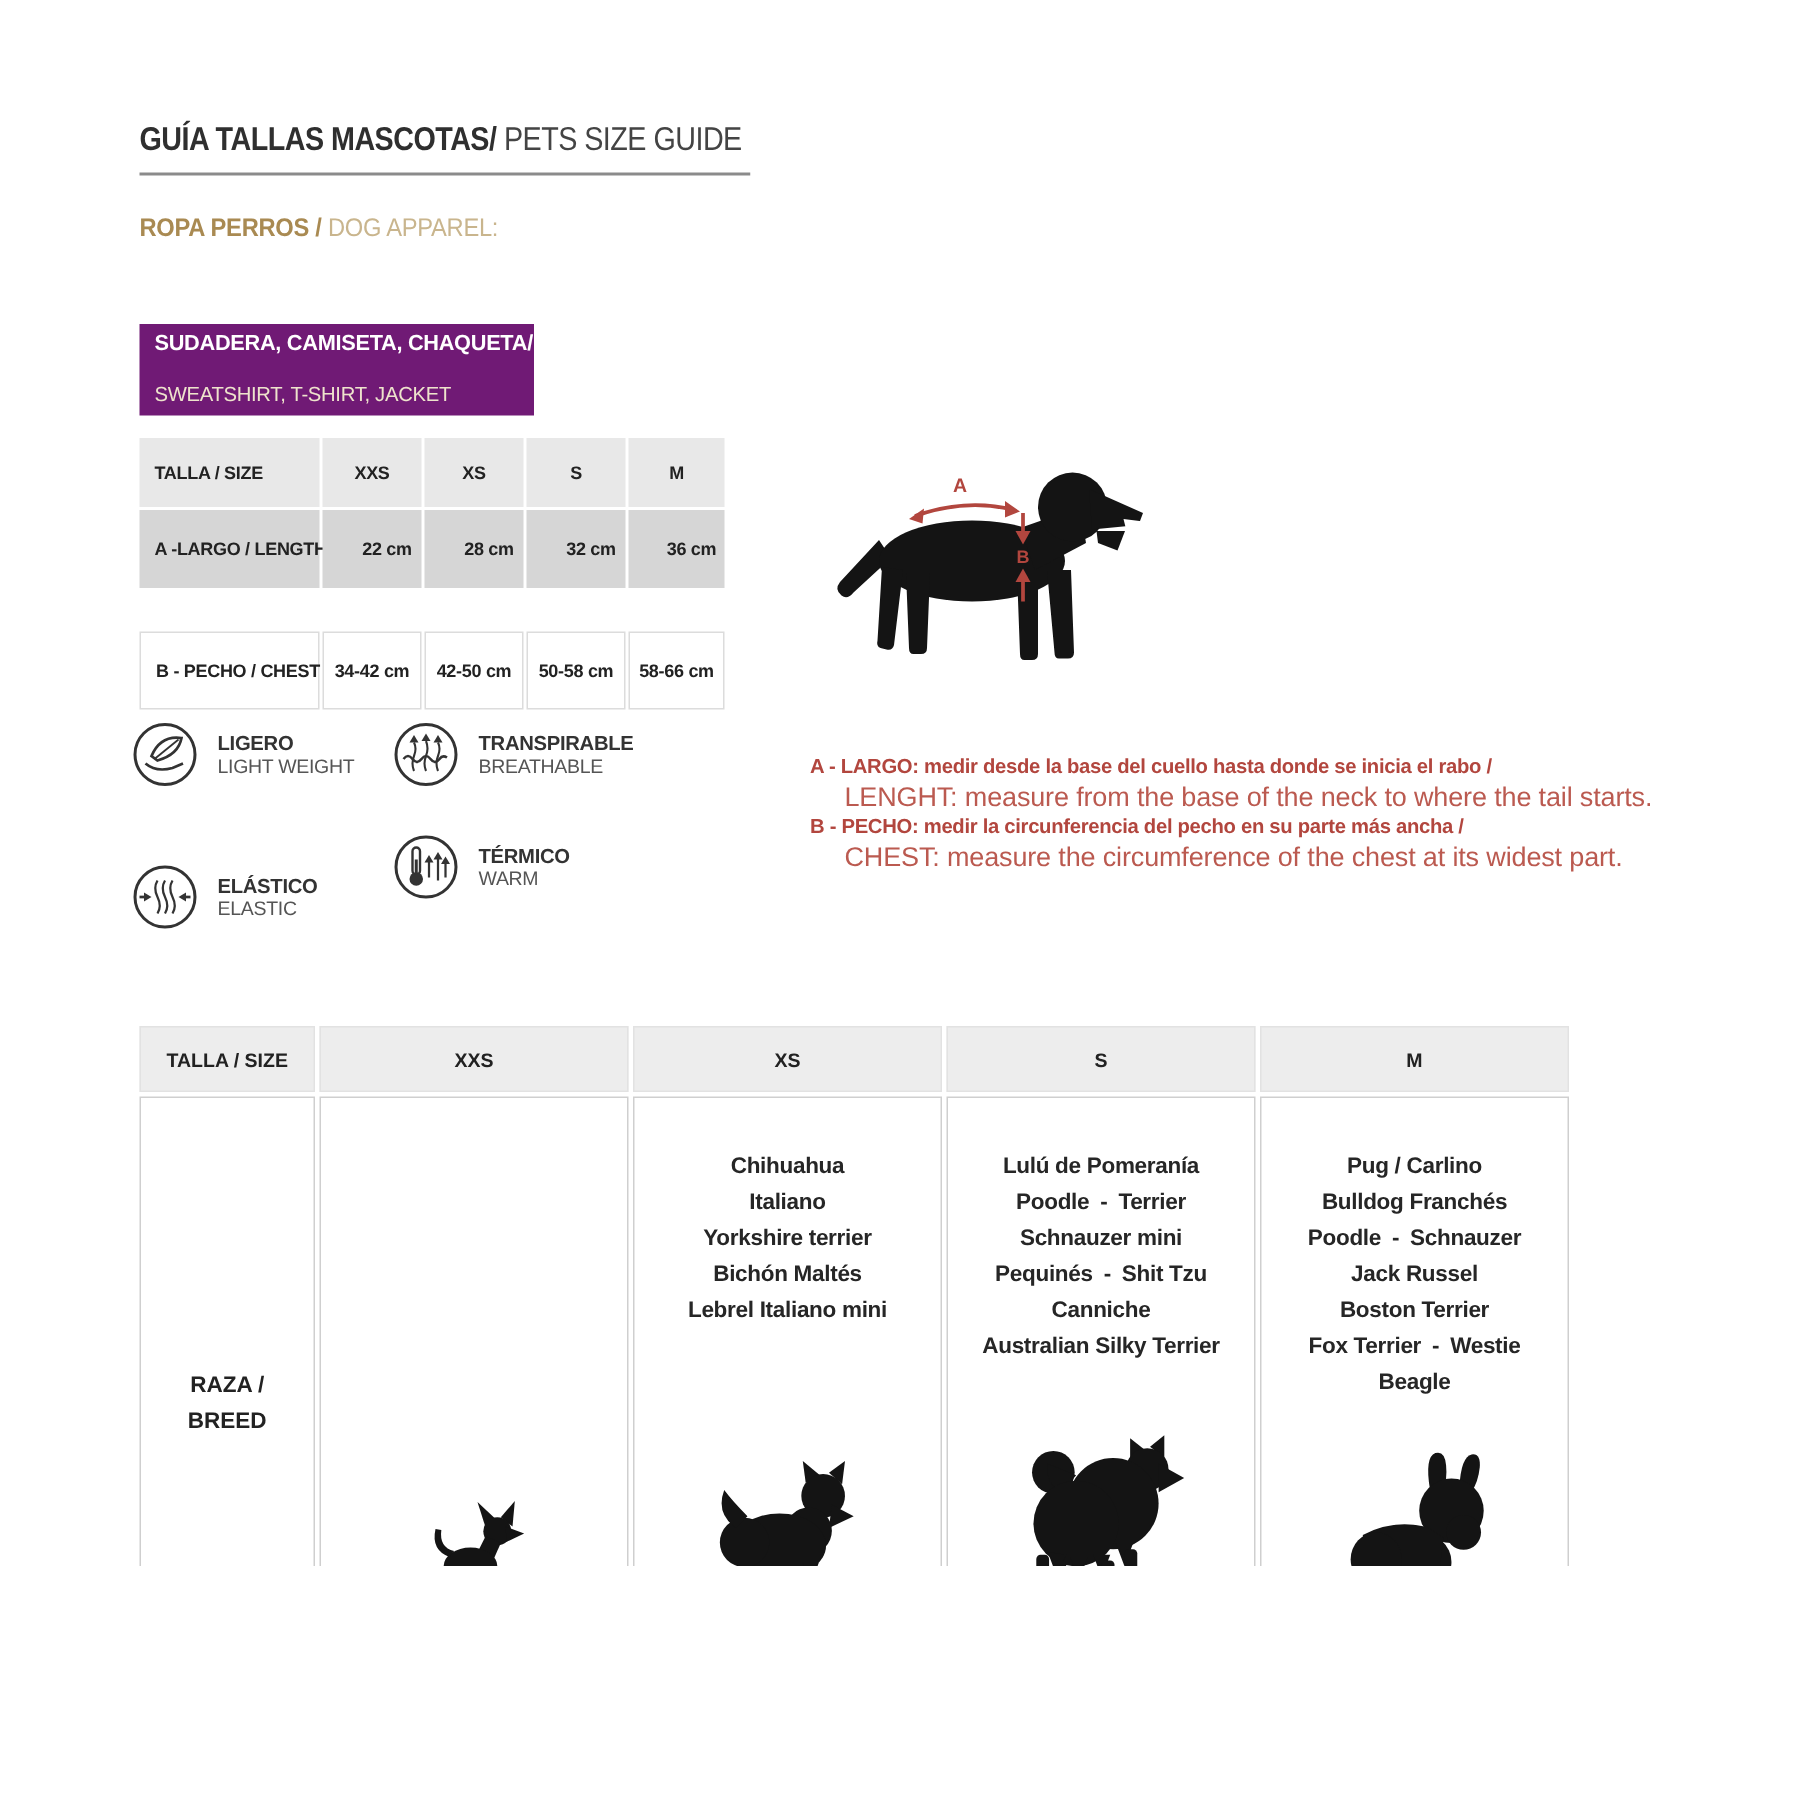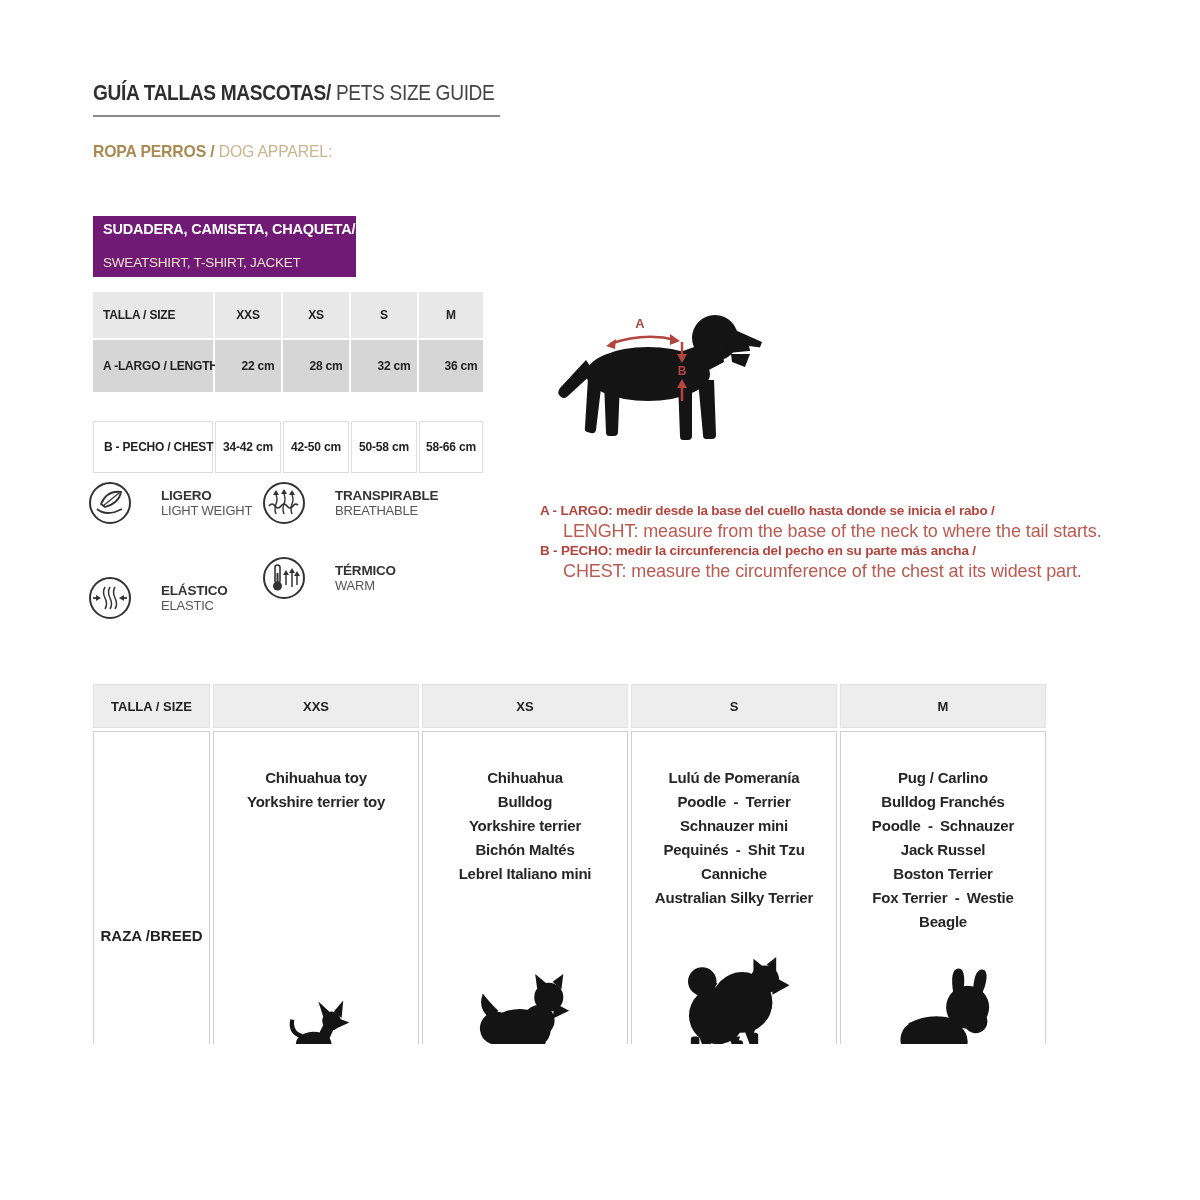--- a/index.html
+++ b/index.html
@@ -27,41 +27,41 @@
                       font-size: 12px; font-weight: 700; letter-spacing: -0.2px; white-space: nowrap; color: #222; }
   .size-table .hdr { background: #e8e8e8; height: 46px; }
   .size-table .ra  { background: #d6d6d6; height: 52px; padding-left: 20px; }
   .size-table .rb  { background: #ffffff; height: 52px; border: 1px solid #dcdcdc; margin-top: 27px; }
   .size-table .lbl { justify-content: flex-start; padding-left: 10px; }
 
   
   .diagram { position: absolute; left: 552px; top: 300px; }
 
   
-  .feature { position: absolute; display: flex; align-items: center; gap: 29px; }
+  .feature { position: absolute; display: flex; align-items: center; gap: 13px; }
   .feature .txt .es { font-size: 13.5px; font-weight: 700; color: #333; letter-spacing: -0.2px; }
   .feature .txt .en { font-size: 13px; font-weight: 400; color: #555; letter-spacing: -0.2px; }
   .f1 { left: 88px;  top: 481px; }
   .f2 { left: 262px; top: 481px; }
   .f3 { left: 88px;  top: 576px; }
   .f4 { left: 262px; top: 556px; }
 
   
   .notes { position: absolute; left: 540px; top: 501px; color: #b2463e; }
   .notes .es { font-size: 13.5px; font-weight: 700; letter-spacing: -0.2px; line-height: 20px; white-space: nowrap; }
   .notes .en { font-size: 18px; font-weight: 400; letter-spacing: -0.1px; line-height: 20px;
                padding-left: 23px; color: #bb5a50; white-space: nowrap; }
 
   
   .breed-table { position: absolute; left: 93px; top: 684px; display: grid;
                  grid-template-columns: 117px 206px 206px 206px 206px; grid-template-rows: 44px 409px; gap: 3px; }
   .breed-table .hcell { background: #ededed; border: 1px solid #e2e2e2; display: flex; align-items: center;
                         justify-content: center; font-size: 13px; font-weight: 700; color: #222; }
   .breed-table .bcell { background: #ffffff; border: 1px solid #cfcfcf; position: relative; }
-  .breed-table .raza { display: flex; flex-direction: row; align-items: center; justify-content: center;
+  .breed-table .raza { display: flex; flex-direction: column; align-items: center; justify-content: center;
                        font-size: 15px; font-weight: 700; line-height: 24px; color: #222; }
   .breeds { padding-top: 34px; text-align: center; }
   .breeds div { font-size: 15px; font-weight: 600; line-height: 24px; color: #262626; letter-spacing: -0.2px; }
   .dogpos { position: absolute; left: 50%; transform: translateX(-50%); }
   .d-xxs { bottom: 66px; }
   .d-xs  { bottom: 68px; }
   .d-s   { bottom: 72px; }
   .d-m   { bottom: 52px; }
   svg { display: block; }
 </style>
@@ -212,24 +212,20 @@
     <div class="hcell">XS</div>
     <div class="hcell">S</div>
     <div class="hcell">M</div>
 
     <div class="bcell raza">
       <div>RAZA /</div>
       <div>BREED</div>
     </div>
 
     <div class="bcell">
-      <div class="breeds">
-        <div>Chihuahua toy</div>
-        <div>Yorkshire terrier toy</div>
-      </div>
       <div class="dogpos d-xxs">
         <svg width="70" height="74" viewBox="0 0 90 95">
           <g fill="#141414">
             <polygon points="55,25 48,3 64,18"></polygon>
               <polygon points="68,16 80,2 78,24"></polygon>
             <circle cx="65" cy="28" r="12"></circle>
             <polygon points="72,24 88,30 73,37"></polygon>
             <polygon points="55,32 68,38 60,56 46,50"></polygon>
             <ellipse cx="42" cy="58" rx="23" ry="16"></ellipse>
             <path d="M24,50 Q8,44 12,26 L17,27 Q15,42 28,45 Z"></path>
@@ -240,21 +236,21 @@
             <rect x="54" y="86" width="9" height="4" rx="2"></rect>
               <rect x="28" y="86" width="9" height="4" rx="2"></rect>
           </g>
         </svg>
       </div>
     </div>
 
     <div class="bcell">
       <div class="breeds">
         <div>Chihuahua</div>
-        <div>Bulldog</div>
+        <div>Italiano</div>
         <div>Yorkshire terrier</div>
         <div>Bichón Maltés</div>
         <div>Lebrel Italiano mini</div>
       </div>
       <div class="dogpos d-xs">
         <svg width="112" height="97" viewBox="0 0 115 100">
           <g fill="#141414">
             <polygon points="70,15 68,0 80,10"></polygon>
               <polygon points="86,8 97,0 95,16"></polygon>
             <circle cx="82" cy="24" r="15"></circle>

